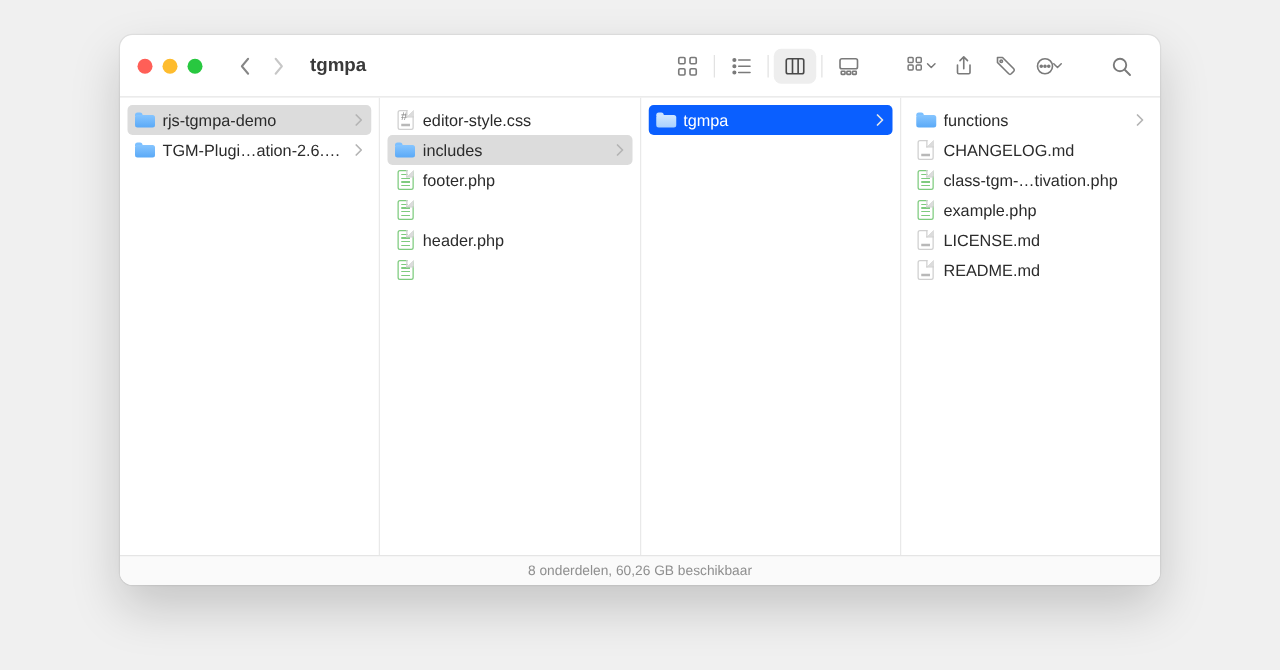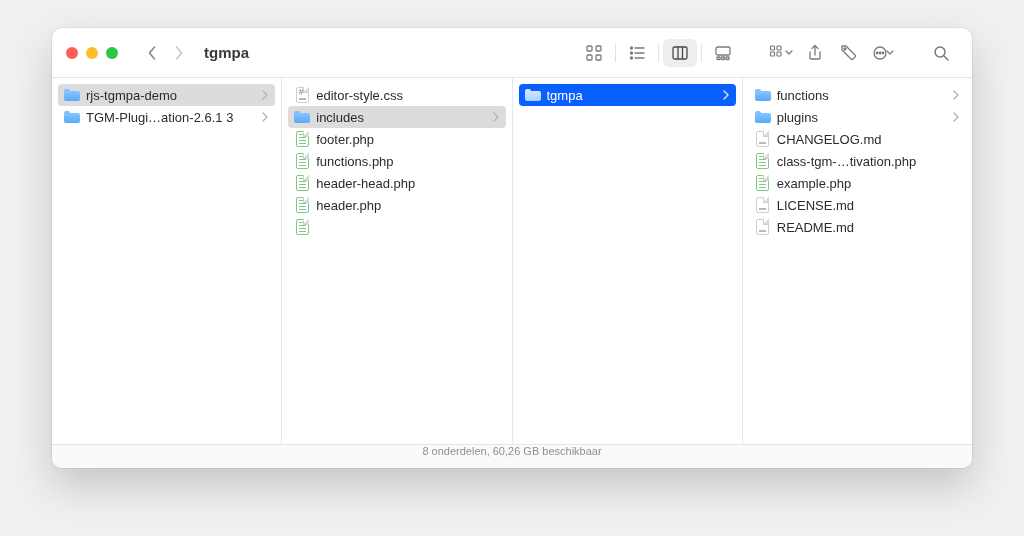--- a/index.html
+++ b/index.html
@@ -23,21 +23,21 @@
     background: #f0f0f0;
     font-family: -apple-system, "Helvetica Neue", Helvetica, Arial, sans-serif;
     font-size: 13px;
     color: var(--text);
     display: flex;
     align-items: flex-start;
     justify-content: center;
     padding-top: 28px;
   }
   .window {
-    width: 920px;
+    width: 832px;
     height: 440px;
     background: var(--mac-bg);
     border-radius: 10px;
     box-shadow: 0 18px 40px rgba(0,0,0,0.18), 0 0 0 1px rgba(0,0,0,0.05);
     display: flex;
     flex-direction: column;
     overflow: hidden;
   }
   .toolbar {
     height: var(--toolbar-h);
@@ -71,21 +71,21 @@
   .col {
     flex:1 1 0;
     border-right:1px solid var(--col-border);
     padding:6px 6px;
     overflow:auto;
   }
   .col:last-child { border-right:none; }
   .row {
     height: var(--row-h);
     display:flex; align-items:center;
-    padding:1px 6px;
+    padding:12px 6px;
     border-radius:4px;
     gap:6px;
     position:relative;
     white-space:nowrap;
   }
   .row .label { flex:1; overflow:hidden; text-overflow:ellipsis; }
   .row .arrow { color:#b4b4b4; }
   .row .chev { width:8px; }
   .row.sel-grey { background: var(--row-sel-grey); }
   .row.sel-blue { background: var(--blue); color:#fff; }
@@ -116,21 +116,21 @@
     border-left:1px solid #cfcfcf; border-bottom:1px solid #cfcfcf;
   }
   .doc.css .band, .doc.md .band { position:absolute; bottom:2px; left:2px; right:2px; height:2px; background:#b8b8b8; }
   .doc.php { border-color:#7ecb7e; }
   .doc.php::before{ content:""; position:absolute; inset:2px; background:repeating-linear-gradient(#7ecb7e 0 1px, transparent 1px 3px);}
   .doc.css::before{ content:"#"; position:absolute; left:2px; top:-1px; font-size:9px; color:#808080;}
 
   .status {
     height: var(--status-h);
     border-top:1px solid var(--mac-border);
-    display:flex; justify-content:center;
+    display:flex; align-items:center; justify-content:center;
     font-size:11px; color:#8f8f8f;
     background:#fafafa;
   }
 </style>
 </head>
 <body>
 
 <div class="window">
   <div class="toolbar">
     <div class="traffic">
@@ -282,28 +282,20 @@
           <span class="ico">
             <span class="doc php"></span>
           </span>
           <span class="label">footer.php</span>
           <span class="chev"></span>
         </div>
         <div class="row">
           <span class="ico">
             <span class="doc php"></span>
           </span>
-          <span class="label">functions.php</span>
-          <span class="chev"></span>
-        </div>
-        <div class="row">
-          <span class="ico">
-            <span class="doc php"></span>
-          </span>
-          <span class="label">header-head.php</span>
           <span class="chev"></span>
         </div>
         <div class="row">
           <span class="ico">
             <span class="doc php"></span>
           </span>
           <span class="label">header.php</span>
           <span class="chev"></span>
         </div>
         <div class="row">
@@ -323,29 +315,20 @@
               <path d="M2 1 L6 5 L2 9" stroke="currentColor" stroke-width="1.4" fill="none" stroke-linecap="round" stroke-linejoin="round"></path>
             </svg></span>
         </div>
       </div>
       <div class="col">
         <div class="row">
           <span class="ico">
             <span class="folder"></span>
           </span>
           <span class="label">functions</span>
-          <span class="arrow"><svg width="8" height="10" viewBox="0 0 8 10">
-              <path d="M2 1 L6 5 L2 9" stroke="currentColor" stroke-width="1.4" fill="none" stroke-linecap="round" stroke-linejoin="round"></path>
-            </svg></span>
-        </div>
-        <div class="row">
-          <span class="ico">
-            <span class="folder"></span>
-          </span>
-          <span class="label">plugins</span>
           <span class="arrow"><svg width="8" height="10" viewBox="0 0 8 10">
               <path d="M2 1 L6 5 L2 9" stroke="currentColor" stroke-width="1.4" fill="none" stroke-linecap="round" stroke-linejoin="round"></path>
             </svg></span>
         </div>
         <div class="row">
           <span class="ico">
             <span class="doc md">
               <span class="band"></span>
             </span>
           </span>

